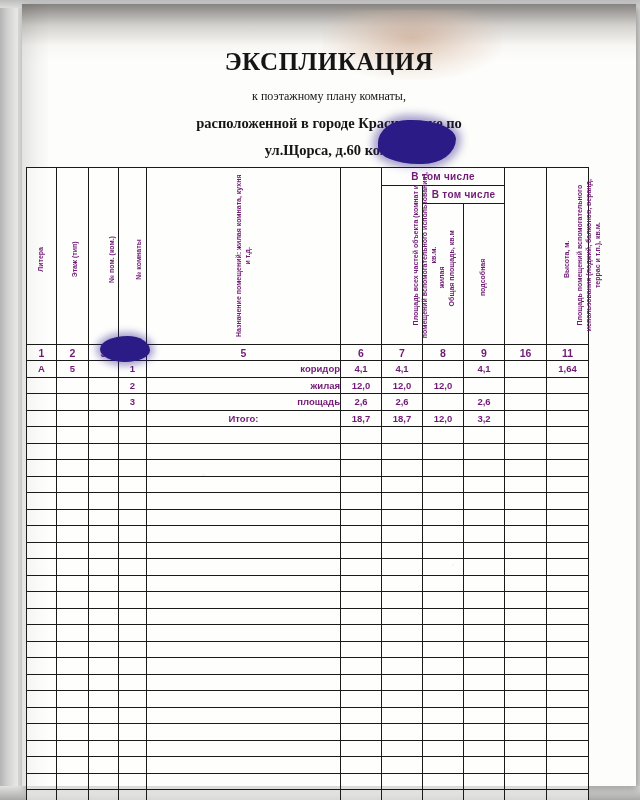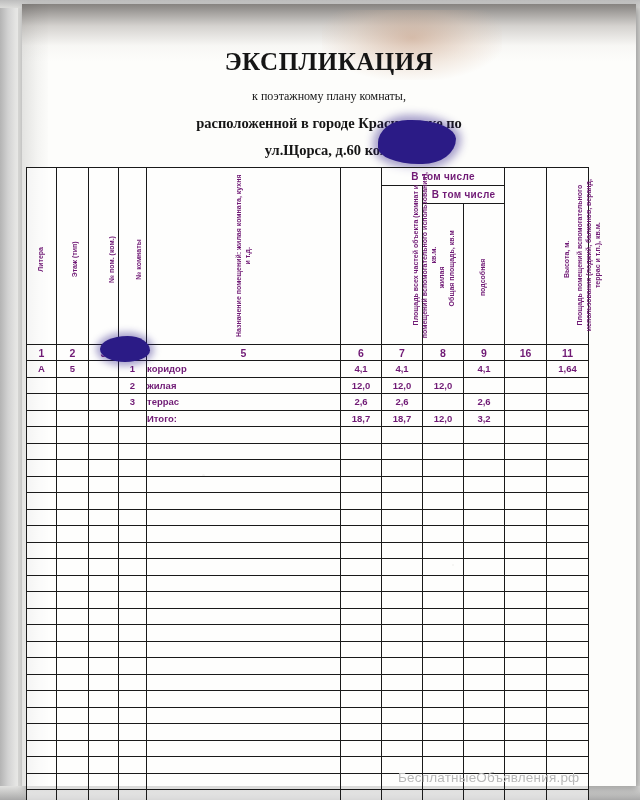--- a/index.html
+++ b/index.html
@@ -63,22 +63,22 @@
   .vhead span{
      display:inline-block;white-space:nowrap;
      transform:rotate(-90deg);
      font-size:7px;font-weight:bold;line-height:1.25;
   }
   .vhead span.wide{white-space:normal;width:168px;text-align:center;}
   .hhead{text-align:center;font-size:10px;height:17px;letter-spacing:.3px;}
   .numrow td{height:15px;text-align:center;font-size:10.5px;}
   .datarow td{height:15.5px;font-size:9.5px;}
   .cell-c{text-align:center;}
-  .cell-l{text-align:left;padding-left:4px;}
-  .cell-r{text-align:left;padding-right:7px;}
+  .cell-l{text-align:right;padding-left:4px;}
+  .cell-r{text-align:center;padding-right:7px;}
   .blank td{height:15.5px;}
 
   
   #wm{position:absolute;left:398px;top:770px;font-size:13.5px;
       color:#b9b9b9;font-family:"Liberation Sans", sans-serif;
       letter-spacing:.2px;white-space:nowrap;}
 
   
   .speck{position:absolute;background:#cfcfcb;border-radius:50%;opacity:.55;}
 </style>
@@ -205,21 +205,21 @@
         <td class="cell-c">12,0</td>
         <td class="cell-c"></td>
         <td class="cell-c"></td>
         <td class="cell-c"></td>
       </tr>
       <tr class="datarow">
         <td class="cell-c"></td>
         <td class="cell-c"></td>
         <td class="cell-c"></td>
         <td class="cell-c">3</td>
-        <td class="cell-l">террас</td>
+        <td class="cell-l">площадь</td>
         <td class="cell-c">2,6</td>
         <td class="cell-c">2,6</td>
         <td class="cell-c"></td>
         <td class="cell-c">2,6</td>
         <td class="cell-c"></td>
         <td class="cell-c"></td>
       </tr>
 
       <tr class="datarow">
         <td></td>
@@ -533,14 +533,13 @@
           <td></td>
           <td></td>
           <td></td>
           <td></td>
         </tr>
       </tbody>
   </table>
 
   <div class="blob" id="blob2"></div>
 
-  <div id="wm">БесплатныеОбъявления.рф</div>
 </div>
 
 </body></html>

